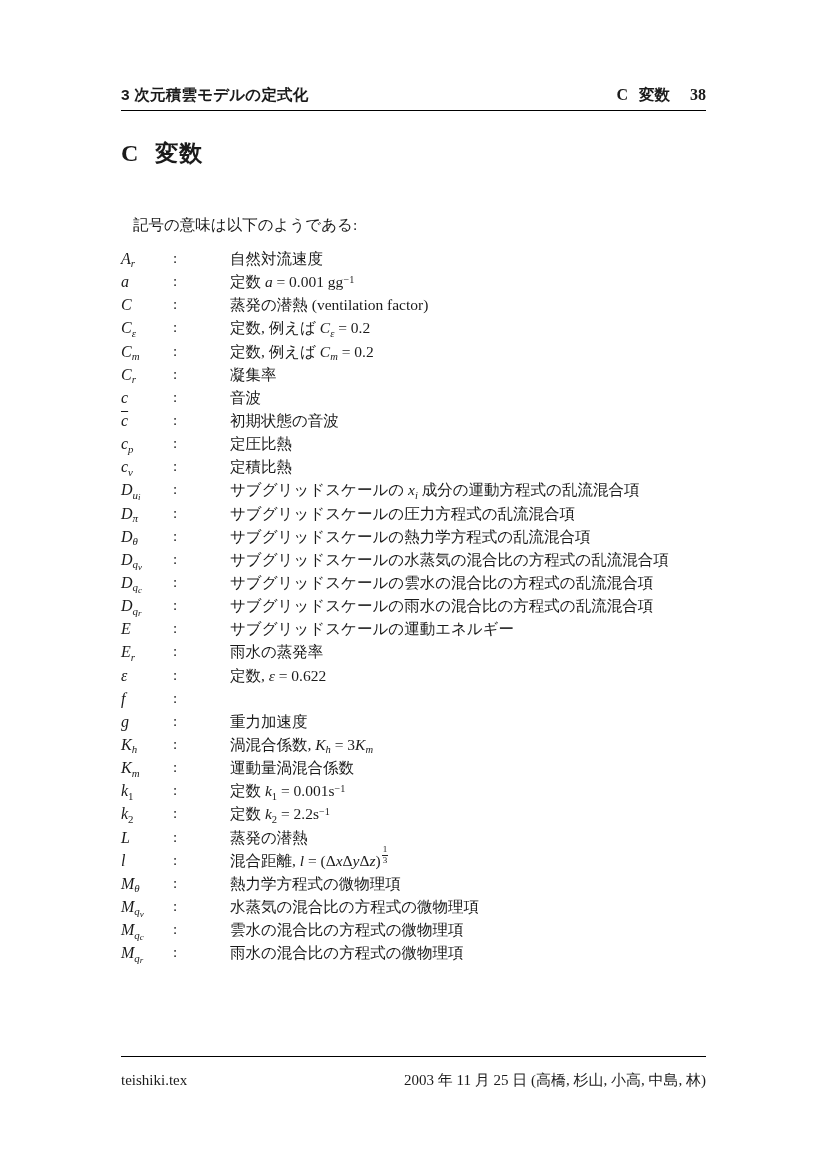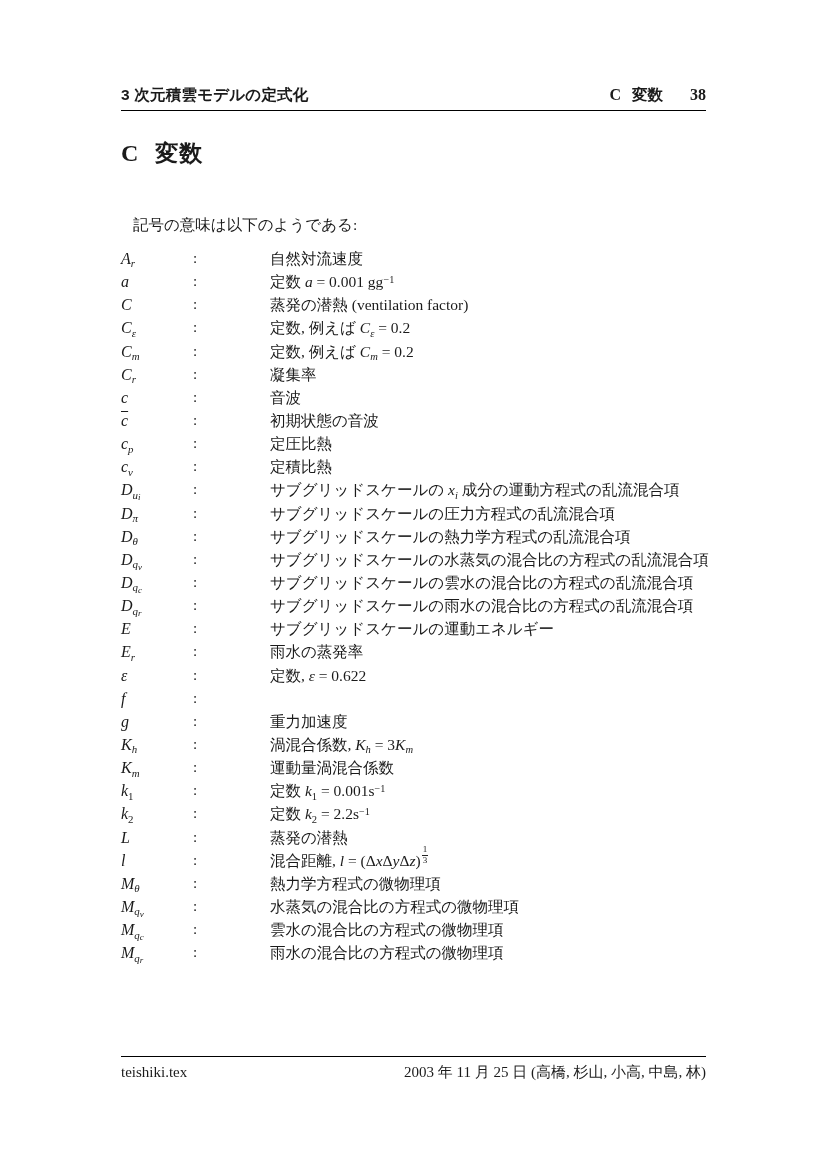--- a/index.html
+++ b/index.html
@@ -24,41 +24,40 @@
   .rh-left{
     font-family:"Liberation Sans","DejaVu Sans",sans-serif;
     font-weight:bold;font-size:15.5px;letter-spacing:0.2px;
   }
   .rh-right{display:flex;align-items:baseline;}
   .rh-letter{font-weight:bold;font-size:16px;}
   .rh-title{
     font-family:"Liberation Sans","DejaVu Sans",sans-serif;
     font-weight:bold;font-size:15.5px;margin-left:11px;
   }
-  .rh-page{font-weight:bold;font-size:16px;margin-left:27px;}
+  .rh-page{font-weight:bold;font-size:16px;margin-left:20px;}
 
   
   .section-heading{position:absolute;top:138px;left:0;display:flex;align-items:baseline;}
   .sh-letter{font-size:24px;font-weight:bold;}
   .sh-title{
     font-family:"Liberation Sans","DejaVu Sans",sans-serif;
     font-weight:bold;font-size:23px;margin-left:17px;letter-spacing:1px;
   }
 
   
   .intro{position:absolute;top:202px;left:0;margin:12px;font-size:15.5px;line-height:22px;}
 
   
   .symbol-list{position:absolute;top:247px;left:0;width:100%;}
   .row{
     display:grid;
     grid-template-columns:47px 26px auto;
     height:23.15px;line-height:23.15px;
     white-space:nowrap;
-    gap:20px;
   }
   .sym{font-size:16px;}
   .colon{font-size:15px;padding-left:5px;}
   .desc{font-size:15.5px;margin-left:36px;}
 
   
   .m-it{font-style:italic;}
   .m-rm{font-style:normal;}
   .m-sub{font-size:68%;position:relative;top:0.32em;}
   .m-sub2{font-size:56%;position:relative;top:0.55em;}
@@ -69,21 +68,21 @@
     font-size:9px;line-height:1.05;font-style:normal;
     position:relative;top:-7px;margin-left:1px;vertical-align:middle;
   }
   .mfrac .fn{border-bottom:1px solid #222;padding:0 1px;}
   .mfrac .fd{padding:0 1px;}
 
   
   .footer{
     position:absolute;top:1056px;left:0;width:100%;
     border-top:1.2px solid #000;
-    padding-top:6px;
+    padding-top:14px;
     display:flex;justify-content:space-between;align-items:baseline;
     font-size:15px;
   }
 </style>
 </head>
 <body>
 
 <div class="page">
   <div class="content">
 

